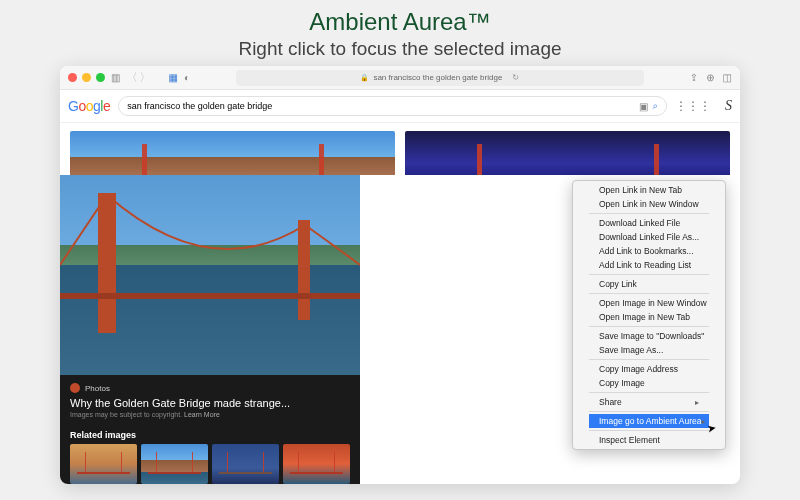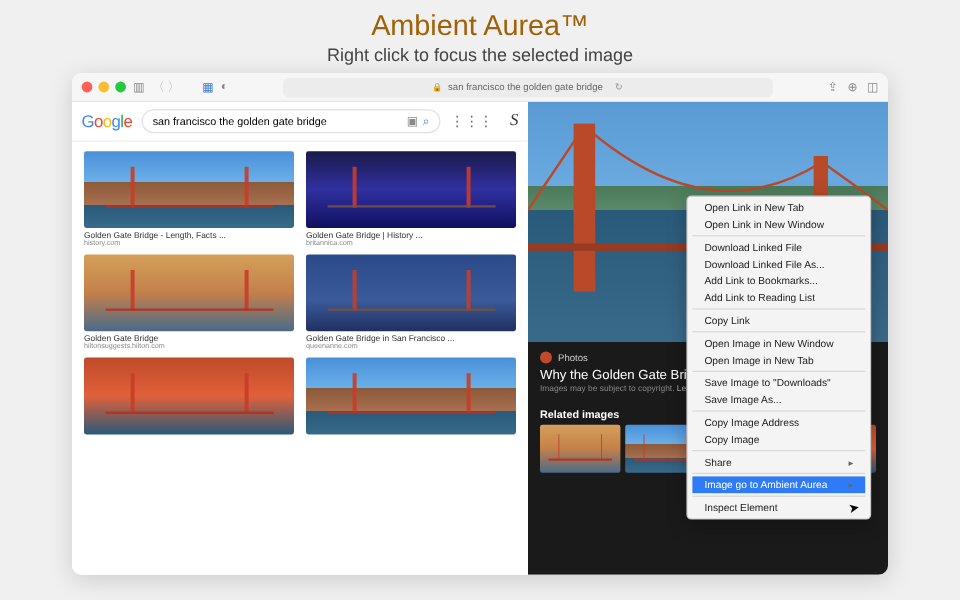--- a/index.html
+++ b/index.html
@@ -1,32 +1,32 @@
 <!DOCTYPE html>
 <html><head>
 <meta charset="utf-8">
 <style>
 * { margin: 0; padding: 0; box-sizing: border-box; font-family: -apple-system, BlinkMacSystemFont, "Segoe UI", Helvetica, Arial, sans-serif; }
 html, body { width: 800px; height: 500px; background: #f0f0f0; overflow: hidden; }
-.page-title { text-align: center; font-size: 24px; font-weight: 400; color: #a16207; margin-top: 8px; }
-.page-sub { text-align: center; font-size: 15px; color: #444; margin-top: 2px; margin-bottom: 6px; }
+.page-title { text-align: center; font-size: 24px; font-weight: 400; color: #14532d; margin-top: 8px; }
+.page-sub { text-align: center; font-size: 19px; color: #444; margin-top: 2px; margin-bottom: 6px; }
 .browser { width: 680px; height: 418px; margin: 0 auto; background: #fff; border-radius: 8px; box-shadow: 0 4px 20px rgba(0,0,0,0.15); overflow: hidden; position: relative; }
 .titlebar { height: 24px; background: #f6f6f6; border-bottom: 1px solid #e5e5e5; display: flex; align-items: center; padding: 0 8px; gap: 6px; }
 .traffic { display: flex; gap: 5px; }
 .dot { width: 9px; height: 9px; border-radius: 50%; }
 .red { background: #ff5f57; }
 .yellow { background: #febc2e; }
 .green { background: #28c840; }
 .tb-icon { color: #888; font-size: 10px; display: inline-flex; align-items: center; }
 .spacer { flex: 0 0 6px; }
 .nav-arrows { display: flex; gap: 2px; color: #bbb; font-size: 11px; }
 .urlbar { flex: 1; margin: 0 40px; height: 16px; background: #ececec; border-radius: 4px; display: flex; align-items: center; justify-content: center; font-size: 8px; color: #666; gap: 4px; }
 .urlbar .lock { font-size: 7px; }
 .tb-right { display: flex; gap: 8px; color: #888; font-size: 10px; }
-.content { display: flex; height: calc(100% - 24px); }
+.content { display: flex; height: calc(100% - 24px); flex-direction: column; }
 .left { flex: 1; background: #fff; overflow: hidden; }
 .ghead { display: flex; align-items: center; padding: 6px 8px; gap: 8px; border-bottom: 1px solid #eee; }
 .glogo { font-size: 14px; font-weight: 500; letter-spacing: -0.5px; }
 .glogo span:nth-child(1){color:#4285F4}.glogo span:nth-child(2){color:#EA4335}.glogo span:nth-child(3){color:#FBBC05}.glogo span:nth-child(4){color:#4285F4}.glogo span:nth-child(5){color:#34A853}.glogo span:nth-child(6){color:#EA4335}
 .gsearch { flex: 1; display: flex; align-items: center; border: 1px solid #dfe1e5; border-radius: 16px; padding: 2px 8px; height: 20px; }
 .gsearch input { flex: 1; border: none; outline: none; font-size: 9px; background: transparent; }
 .gsearch .cam { color: #888; font-size: 10px; margin-right: 4px; }
 .gsearch .mag { color: #4285F4; font-size: 10px; }
 .gapps { color: #666; font-size: 12px; margin-left: auto; }
 .gprof { font-family: serif; font-style: italic; font-size: 14px; color: #333; margin-left: 6px; }
@@ -60,21 +60,21 @@
 .big-bridge .cable svg { width: 100%; height: 100%; }
 .rmeta { padding: 8px 10px 4px; }
 .rsrc { display: flex; align-items: center; gap: 5px; font-size: 8px; color: #ccc; }
 .rsrc .ico { width: 10px; height: 10px; background: #c04a2a; border-radius: 50%; }
 .rtitle { font-size: 11px; color: #fff; margin-top: 4px; }
 .rcopy { font-size: 7px; color: #888; margin-top: 2px; }
 .rcopy .lm { color: #aaa; }
 .rrel { font-size: 9px; color: #fff; font-weight: 600; margin: 8px 10px 4px; }
 .rstrip { display: flex; gap: 4px; padding: 0 10px; }
 .rstrip div { flex: 1; height: 40px; border-radius: 2px; }
-.ctxmenu { position: absolute; top: 102px; right: 14px; width: 154px; background: #f4f4f4; border: 1px solid #c8c8c8; border-radius: 4px; box-shadow: 0 4px 16px rgba(0,0,0,0.25); font-size: 8.5px; color: #222; padding: 2px 4px; z-index: 50; }
+.ctxmenu { position: absolute; top: 114px; right: 14px; width: 154px; background: #f4f4f4; border: 1px solid #c8c8c8; border-radius: 4px; box-shadow: 0 4px 16px rgba(0,0,0,0.25); font-size: 8.5px; color: #222; padding: 2px 16px; z-index: 50; }
 .ctxmenu .mi { padding: 2px 10px; white-space: nowrap; display: flex; align-items: center; justify-content: space-between; }
 .ctxmenu .mi.sel { background: #2f7bf5; color: #fff; }
 .ctxmenu .sep { height: 1px; background: #d8d8d8; margin: 2px 0; }
 .ctxmenu .sub { font-size: 8px; color: #666; }
 .cursor { position: absolute; top: 356px; right: 24px; font-size: 11px; color: #000; z-index: 60; transform: rotate(-10deg); }
 </style>
 </head>
 <body>
 
 <div class="page-title">Ambient Aurea™</div>

